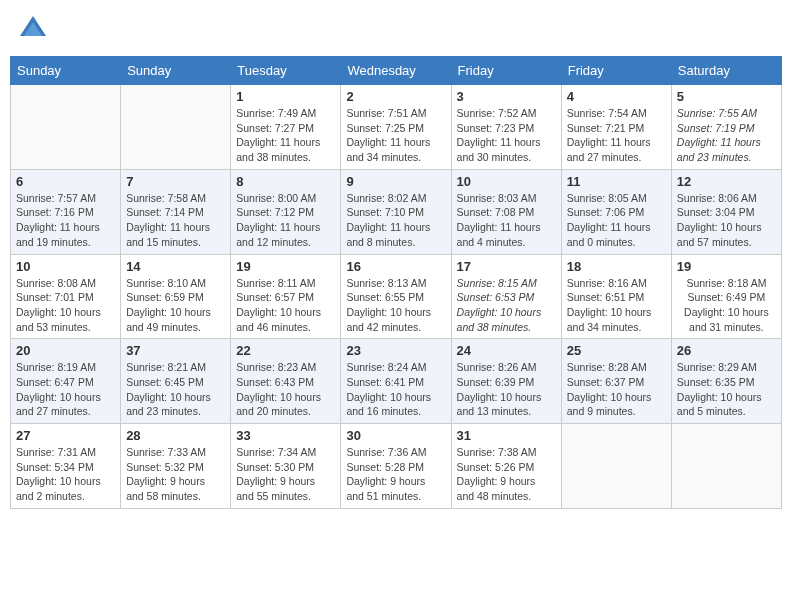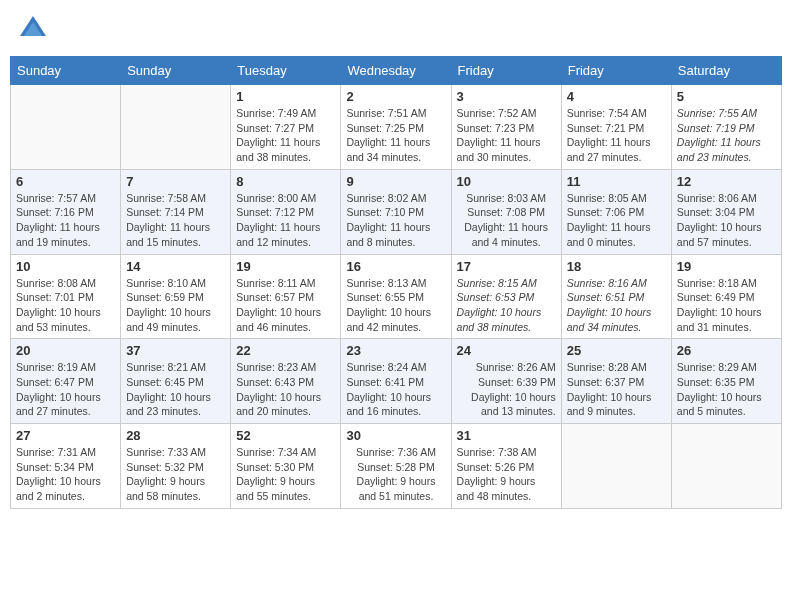--- a/index.html
+++ b/index.html
@@ -180,21 +180,21 @@
 Daylight: 11 hours and 12 minutes.</div>
         </td>
         <td>
           <div class="day-number">9</div>
           <div class="day-content" style="white-space: pre-line;">Sunrise: 8:02 AM
 Sunset: 7:10 PM
 Daylight: 11 hours and 8 minutes.</div>
         </td>
         <td>
           <div class="day-number">10</div>
-          <div class="day-content" style="white-space: pre-line; text-align: center;">Sunrise: 8:03 AM
+          <div class="day-content" style="white-space: pre-line;">Sunrise: 8:03 AM
 Sunset: 7:08 PM
 Daylight: 11 hours and 4 minutes.</div>
         </td>
         <td>
           <div class="day-number">11</div>
           <div class="day-content" style="white-space: pre-line;">Sunrise: 8:05 AM
 Sunset: 7:06 PM
 Daylight: 11 hours and 0 minutes.</div>
         </td>
         <td>
@@ -230,27 +230,27 @@
 Daylight: 10 hours and 42 minutes.</div>
         </td>
         <td>
           <div class="day-number">17</div>
           <div class="day-content" style="white-space: pre-line; font-style: italic;">Sunrise: 8:15 AM
 Sunset: 6:53 PM
 Daylight: 10 hours and 38 minutes.</div>
         </td>
         <td>
           <div class="day-number">18</div>
-          <div class="day-content" style="white-space: pre-line; font-style: italic;">Sunrise: 8:16 AM
+          <div class="day-content" style="white-space: pre-line;">Sunrise: 8:16 AM
 Sunset: 6:51 PM
 Daylight: 10 hours and 34 minutes.</div>
         </td>
         <td>
           <div class="day-number">19</div>
-          <div class="day-content" style="white-space: pre-line;">Sunrise: 8:18 AM
+          <div class="day-content" style="white-space: pre-line; text-align: center;">Sunrise: 8:18 AM
 Sunset: 6:49 PM
 Daylight: 10 hours and 31 minutes.</div>
         </td>
       </tr>
       <tr class="row-shaded">
         <td>
           <div class="day-number">20</div>
           <div class="day-content" style="white-space: pre-line;">Sunrise: 8:19 AM
 Sunset: 6:47 PM
 Daylight: 10 hours and 27 minutes.</div>
@@ -268,21 +268,21 @@
 Daylight: 10 hours and 20 minutes.</div>
         </td>
         <td>
           <div class="day-number">23</div>
           <div class="day-content" style="white-space: pre-line;">Sunrise: 8:24 AM
 Sunset: 6:41 PM
 Daylight: 10 hours and 16 minutes.</div>
         </td>
         <td>
           <div class="day-number">24</div>
-          <div class="day-content" style="white-space: pre-line; text-align: right;">Sunrise: 8:26 AM
+          <div class="day-content" style="white-space: pre-line;">Sunrise: 8:26 AM
 Sunset: 6:39 PM
 Daylight: 10 hours and 13 minutes.</div>
         </td>
         <td>
           <div class="day-number">25</div>
           <div class="day-content" style="white-space: pre-line;">Sunrise: 8:28 AM
 Sunset: 6:37 PM
 Daylight: 10 hours and 9 minutes.</div>
         </td>
         <td>
@@ -299,28 +299,28 @@
 Sunset: 5:34 PM
 Daylight: 10 hours and 2 minutes.</div>
         </td>
         <td>
           <div class="day-number">28</div>
           <div class="day-content" style="white-space: pre-line;">Sunrise: 7:33 AM
 Sunset: 5:32 PM
 Daylight: 9 hours and 58 minutes.</div>
         </td>
         <td>
-          <div class="day-number">52</div>
+          <div class="day-number">33</div>
           <div class="day-content" style="white-space: pre-line;">Sunrise: 7:34 AM
 Sunset: 5:30 PM
 Daylight: 9 hours and 55 minutes.</div>
         </td>
         <td>
           <div class="day-number">30</div>
-          <div class="day-content" style="white-space: pre-line; text-align: center;">Sunrise: 7:36 AM
+          <div class="day-content" style="white-space: pre-line;">Sunrise: 7:36 AM
 Sunset: 5:28 PM
 Daylight: 9 hours and 51 minutes.</div>
         </td>
         <td>
           <div class="day-number">31</div>
           <div class="day-content" style="white-space: pre-line;">Sunrise: 7:38 AM
 Sunset: 5:26 PM
 Daylight: 9 hours and 48 minutes.</div>
         </td>
         <td class="empty"></td>

